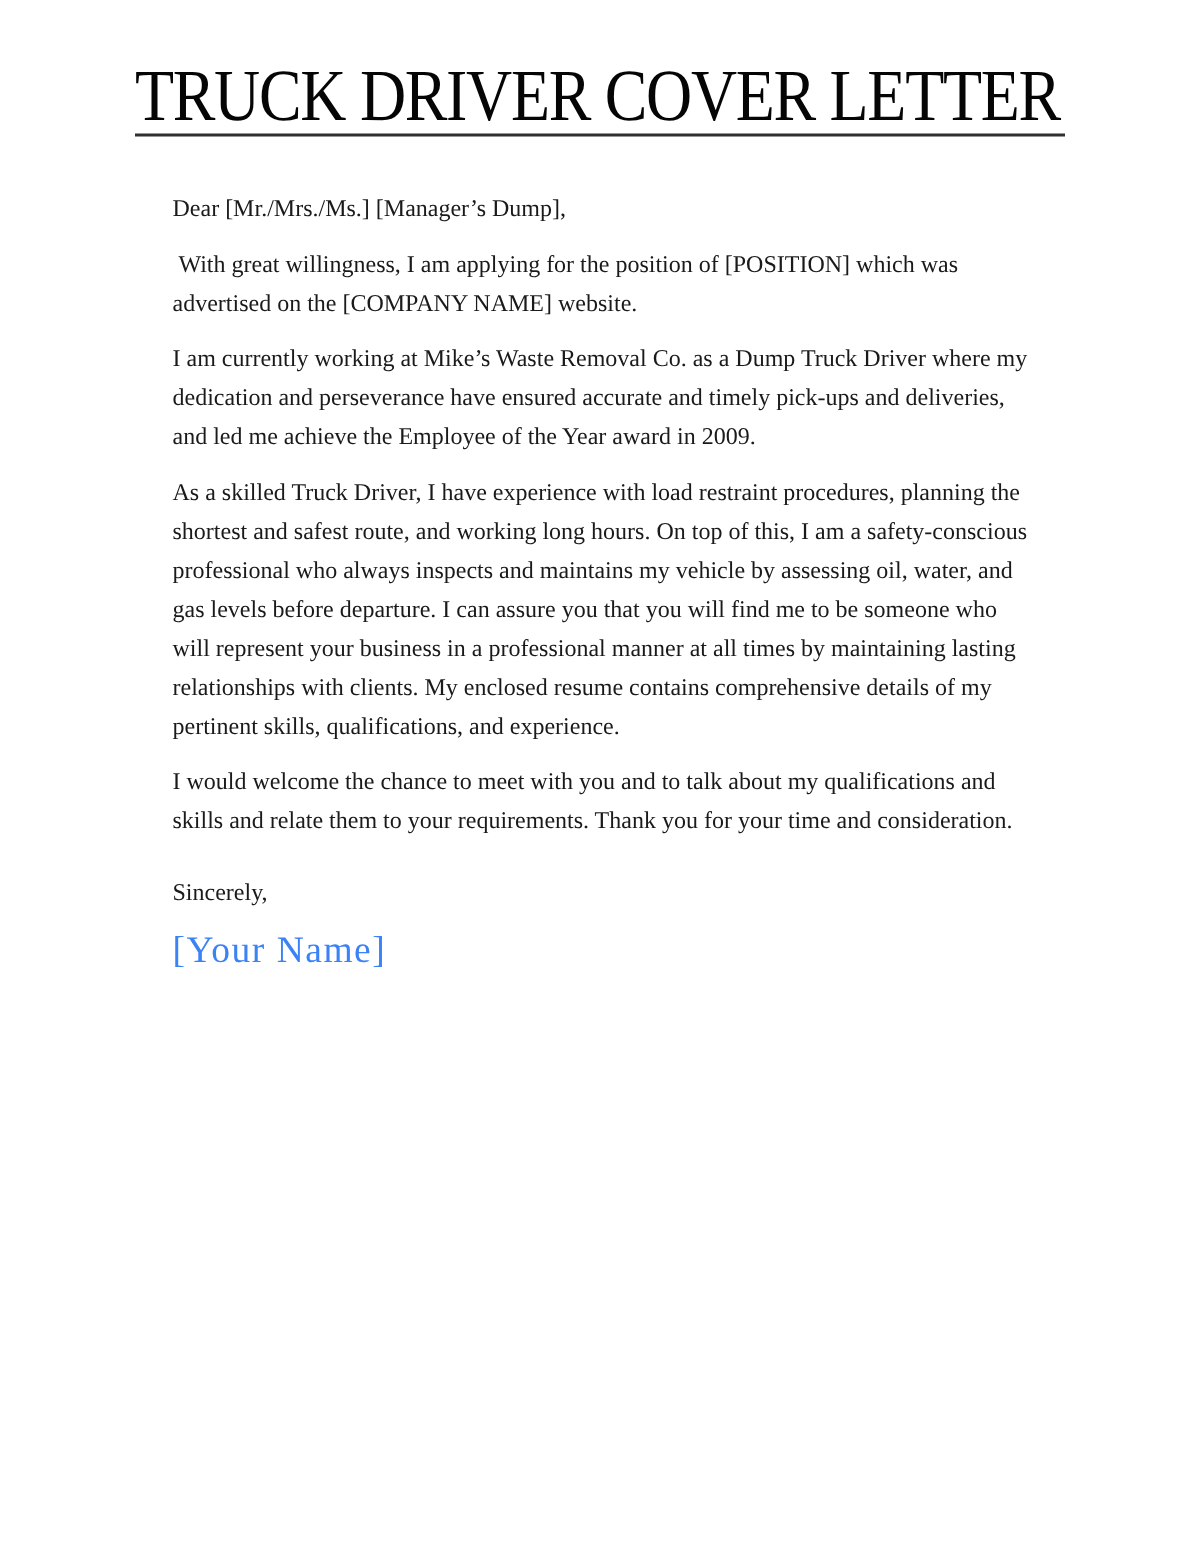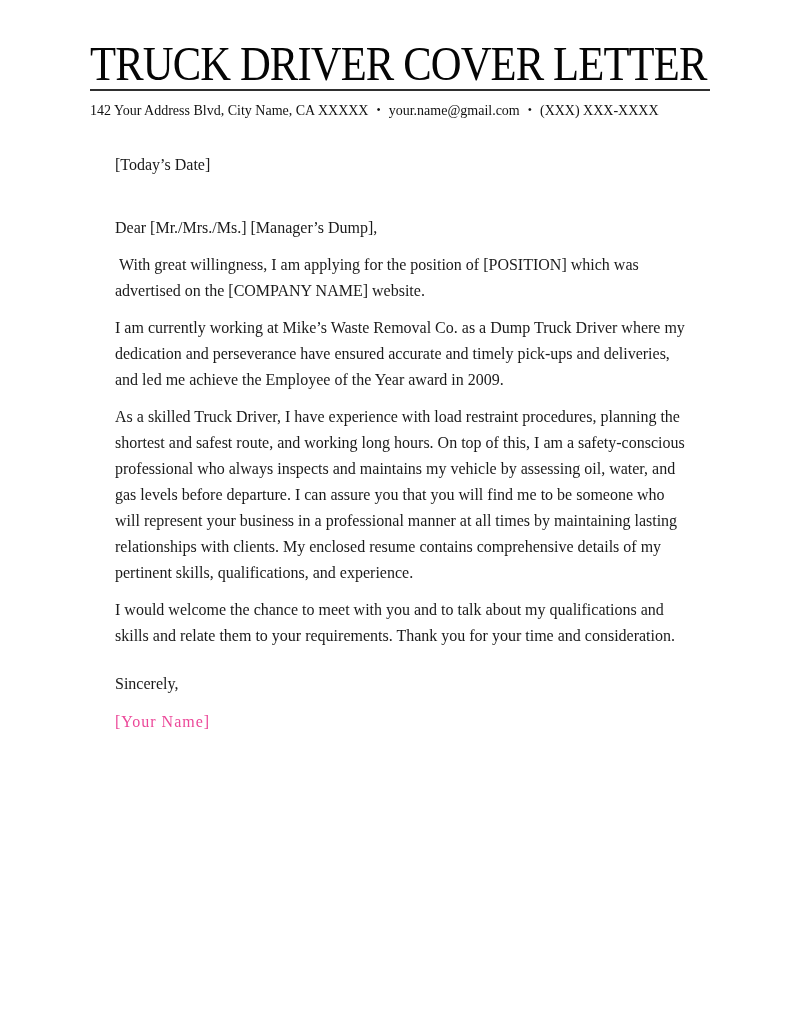--- a/index.html
+++ b/index.html
@@ -68,42 +68,38 @@
     white-space: pre-wrap;
   }
   .salutation {
     margin-top: 36px;
   }
   .closing {
     margin-top: 22px;
   }
   .signature {
     margin: 8px 0 0 0;
-    font-size: 16px;
+    font-size: 25px;
     line-height: 34px;
     letter-spacing: 1px;
-    color: #ec4899;
+    color: #3b82f6;
   }
 </style>
 </head>
 <body>
 
 <div class="page">
 
   <header>
     <h1 class="title">TRUCK DRIVER COVER LETTER</h1>
     <div class="rule"></div>
-    <div class="contact">
-      <span>142 Your Address Blvd, City Name, CA XXXXX</span><span class="dot">•</span><span>your.name@gmail.com</span><span class="dot">•</span><span>(XXX) XXX-XXXX</span>
-    </div>
   </header>
 
   <main class="letter">
 
-    <p class="line date-line">[Today’s Date]</p>
 
 
     <p class="para salutation">Dear [Mr./Mrs./Ms.] [Manager’s Dump],</p>
 
     <p class="para"> With great willingness, I am applying for the position of [POSITION] which was advertised on the [COMPANY NAME] website.</p>
     <p class="para">I am currently working at Mike’s Waste Removal Co. as a Dump Truck Driver where my dedication and perseverance have ensured accurate and timely pick-ups and deliveries, and led me achieve the Employee of the Year award in 2009.</p>
     <p class="para">As a skilled Truck Driver, I have experience with load restraint procedures, planning the shortest and safest route, and working long hours. On top of this, I am a safety-conscious professional who always inspects and maintains my vehicle by assessing oil, water, and gas levels before departure. I can assure you that you will find me to be someone who will represent your business in a professional manner at all times by maintaining lasting relationships with clients. My enclosed resume contains comprehensive details of my pertinent skills, qualifications, and experience.</p>
     <p class="para">I would welcome the chance to meet with you and to talk about my qualifications and skills and relate them to your requirements. Thank you for your time and consideration.</p>
 
     <p class="para closing">Sincerely,</p>

